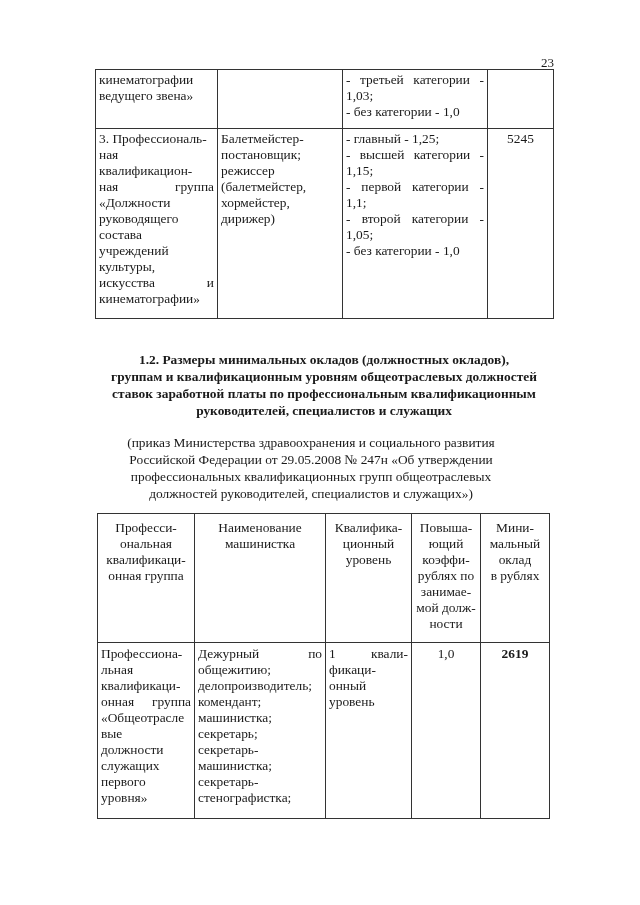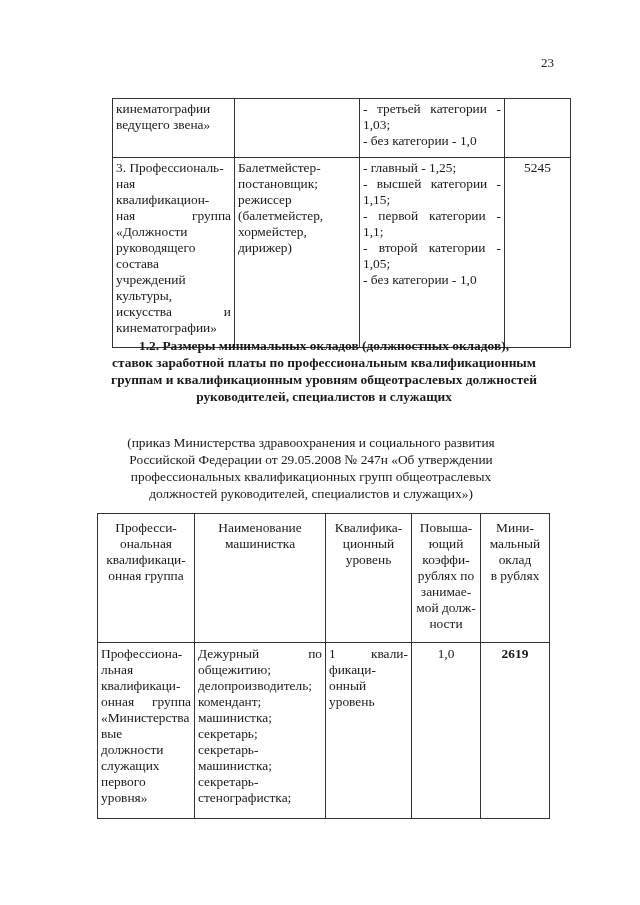--- a/index.html
+++ b/index.html
@@ -37,36 +37,35 @@
   .center { text-align: center; }
   .bold { font-weight: bold; }
   .line-j {
     display: flex;
     justify-content: space-between;
   }
   .line { display: block; }
 
   #table-top {
     left: 95px;
-    top: 98px;
+    top: 69px;
     width: 458px;
-    margin-left: 17px;
   }
   #table-top col.c1 { width: 122px; }
   #table-top col.c2 { width: 125px; }
   #table-top col.c3 { width: 145px; }
   #table-top col.c4 { width: 66px; }
   #table-top tr.r1 { height: 59px; }
   #table-top tr.r2 { height: 190px; }
 
   .section-heading {
     position: absolute;
     left: 95px;
     width: 458px;
-    top: 337px;
+    top: 351px;
     text-align: center;
     font-weight: bold;
     font-size: 13.4px;
     line-height: 17px;
   }
   .section-source {
     position: absolute;
     left: 82px;
     width: 458px;
     top: 434px;
@@ -174,22 +173,22 @@
           <span class="line">1,05;</span>
           <span class="line">- без категории - 1,0</span>
         </td>
       <td class="center">5245</td>
     </tr>
   </tbody>
 </table>
 
 <div class="section-heading">
   <span class="line">1.2. Размеры минимальных окладов (должностных окладов),</span>
+  <span class="line">группам и квалификационным уровням общеотраслевых должностей</span>
   <span class="line">ставок заработной платы по профессиональным квалификационным</span>
-  <span class="line">группам и квалификационным уровням общеотраслевых должностей</span>
   <span class="line">руководителей, специалистов и служащих</span>
 </div>
 
 <div class="section-source">
   <span class="line">(приказ Министерства здравоохранения и социального развития</span>
   <span class="line">Российской Федерации от 29.05.2008 № 247н «Об утверждении</span>
   <span class="line">профессиональных квалификационных групп общеотраслевых</span>
   <span class="line">должностей руководителей, специалистов и служащих»)</span>
 </div>
 
@@ -238,21 +237,21 @@
   <tbody>
     <tr class="r1">
       <td id="t2group">
           <span class="line">Профессиона-</span>
           <span class="line">льная</span>
           <span class="line">квалификаци-</span>
           <span class="line-j">
             <span>онная</span>
             <span>группа</span>
           </span>
-          <span class="line">«Министерства</span>
+          <span class="line">«Общеотрасле</span>
           <span class="line">вые</span>
           <span class="line">должности</span>
           <span class="line">служащих</span>
           <span class="line">первого</span>
           <span class="line">уровня»</span>
         </td>
       <td id="t2pos">
           <span class="line-j">
             <span>Дежурный</span>
             <span>по</span>

